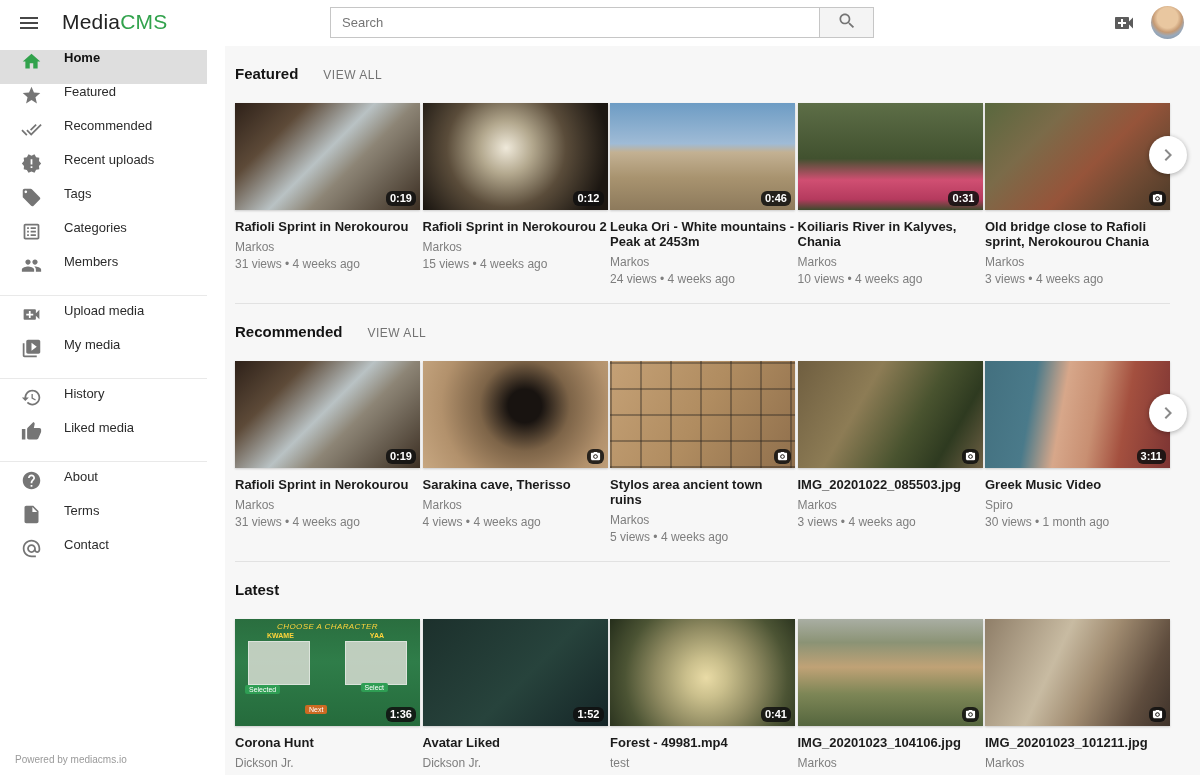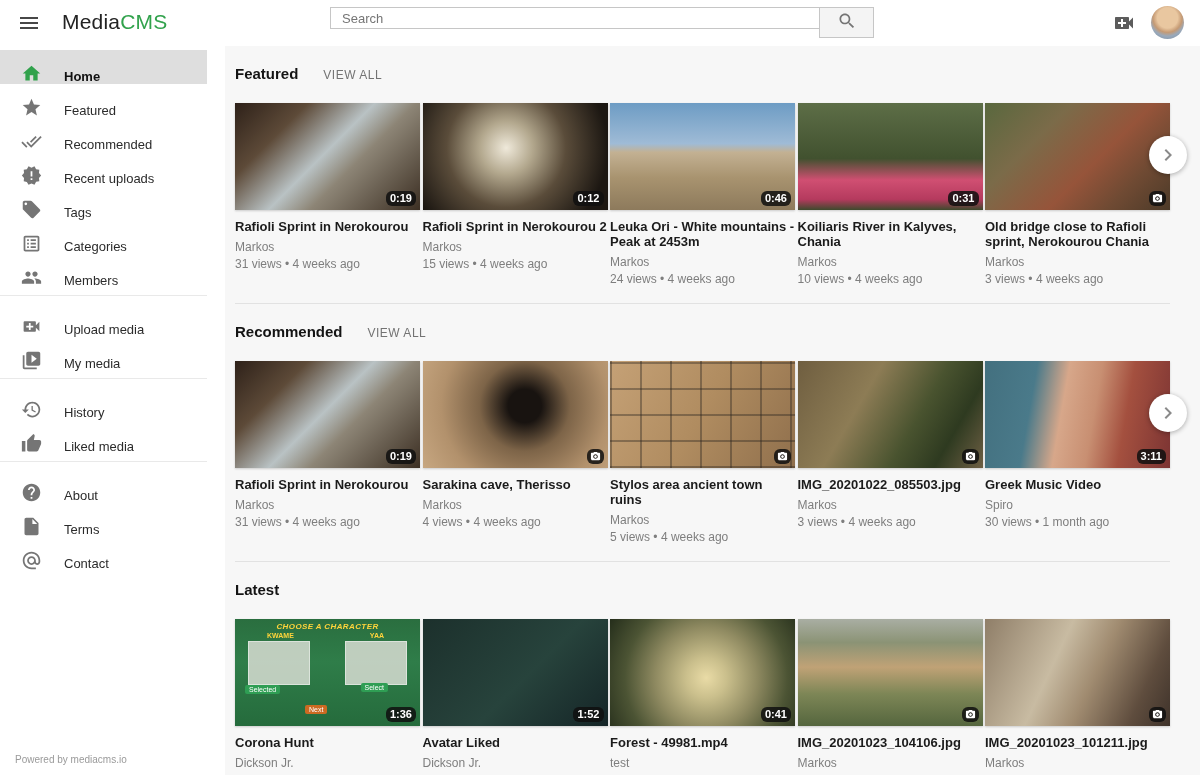--- a/index.html
+++ b/index.html
@@ -8,28 +8,28 @@
     width:1200px; height:775px; overflow:hidden; position:relative;
     background:#fff; font-family:"Liberation Sans", sans-serif; color:#212121;
   }
   
   .topbar { position:absolute; top:0; left:0; right:0; height:46px; background:#fff; z-index:20; }
   .hamburger { position:absolute; left:17px; top:11px; width:24px; height:24px; color:#474747; cursor:pointer; background:none; border:none; padding:0; }
   .logo { position:absolute; left:62px; top:10px; font-size:21px; font-weight:400; letter-spacing:.2px; cursor:pointer; }
   .logo .l1 { color:#232323; }
   .logo .l2 { color:var(--accent,#31a24c); }
   .searchwrap { position:absolute; left:330px; top:7px; display:flex; }
-  .search-input { width:490px; height:22px; border:1px solid #c6c6c6; padding:0 11px; font-size:13px; color:#333; outline:none; font-family:inherit; background:#fff; }
+  .search-input { width:490px; height:31px; border:1px solid #c6c6c6; padding:0 11px; font-size:13px; color:#333; outline:none; font-family:inherit; background:#fff; }
   .search-btn { width:55px; height:31px; border:1px solid #c6c6c6; margin-left:-1px; background:#f4f4f4; color:#757575; cursor:pointer; display:flex; align-items:center; justify-content:center; padding:0; }
   .upload-ic { position:absolute; right:64px; top:11px; width:24px; height:24px; color:#5c5c5c; cursor:pointer; }
   .avatar { position:absolute; right:16px; top:6px; width:33px; height:33px; border-radius:50%; cursor:pointer;
     background: radial-gradient(circle at 50% 36%, #e9c7a0 0 38%, #c59a74 54%, #9aa9ba 68%, #7589a0 100%); }
   
   .sidebar { position:absolute; top:46px; left:0; width:207px; bottom:0; background:#fff; padding-top:4px; z-index:10; }
-  .side-item { height:34px; display:flex; align-items:flex-end; padding-left:21px; cursor:pointer; }
+  .side-item { height:34px; display:flex; align-items:flex-start; padding-left:21px; cursor:pointer; }
   .side-item .ic { width:22px; height:22px; color:#757575; display:flex; align-items:center; }
   .side-item .lbl { margin-left:21px; font-size:13px; color:#2b2b2b; }
   .side-item.active { background:#dedede; }
   .side-item.active .ic { color:var(--accent,#31a24c); }
   .side-item.active .lbl { font-weight:bold; color:#111; }
   .side-divider { border-top:1px solid #e9e9e9; margin:7px 0; }
   .side-footer { position:absolute; left:15px; bottom:10px; font-size:10px; color:#9a9a9a; }
   
   .main { position:absolute; top:46px; left:225px; width:975px; bottom:0; background:#f7f7f7; overflow:hidden; padding-left:10px; }
   .section { position:relative; width:935px; padding-top:19px; }
@@ -59,21 +59,21 @@
       repeating-linear-gradient(0deg, rgba(40,35,30,.38) 0 2px, transparent 2px 26px),
       linear-gradient(120deg,#c5a176 0%,#b08c60 50%,#8f6f4c 100%); }
   .th-aqueduct { background: linear-gradient(120deg,#6f5e40 0%,#8d7c55 35%,#49532f 62%,#2e3a20 80%,#6e5f44 100%); }
   .th-music-video { background: linear-gradient(100deg,#43707f 0%,#4a7a8a 26%,#d7a78a 42%,#c88f72 58%,#a4503f 74%,#7c3433 100%); }
   .th-game-select { background: linear-gradient(to bottom,#2a6e3f 0%,#2f7d49 40%,#256b3c 100%); }
   .th-dark-teal { background: linear-gradient(135deg,#1c302c 0%,#27433c 55%,#152527 100%); }
   .th-foggy-forest { background: radial-gradient(circle at 52% 55%,#e9dba6 0%,#cabf8c 18%,#8f8a61 45%,#4c5434 72%,#252e1b 100%); }
   .th-monastery { background: linear-gradient(to bottom,#a9aea3 0%,#8b9375 22%,#c0a276 45%,#7d8656 70%,#55663e 100%); }
   .th-stone-ruin { background: linear-gradient(115deg,#8f7e68 0%,#c8bba2 38%,#a08b70 58%,#5f4d3e 82%,#3e322a 100%); }
   
-  .g-head { position:absolute; top:3px; left:0; right:0; text-align:center; font-size:8px; font-weight:bold; font-style:italic; color:#ffd43b; letter-spacing:.4px; }
+  .g-head { position:absolute; top:3px; left:0; right:0; text-align:center; font-size:8px; font-weight:normal; font-style:italic; color:#ffd43b; letter-spacing:.4px; }
   .g-panel { position:absolute; top:22px; width:62px; height:44px; background:rgba(216,221,211,.85); border:1px solid rgba(255,255,255,.45); }
   .g-left { left:13px; } .g-right { right:13px; }
   .g-name { position:absolute; top:13px; font-size:7px; font-weight:bold; color:#ffd43b; }
   .g-n1 { left:32px; } .g-n2 { right:36px; }
   .g-pill { position:absolute; font-size:7px; color:#fff; background:#2f9e54; padding:1px 4px; border-radius:2px; }
   .g-p1 { left:10px; bottom:32px; } .g-p2 { left:70px; bottom:12px; background:#cc6a22; } .g-p3 { right:32px; bottom:34px; }
 </style>
 </head>
 <body>
 

